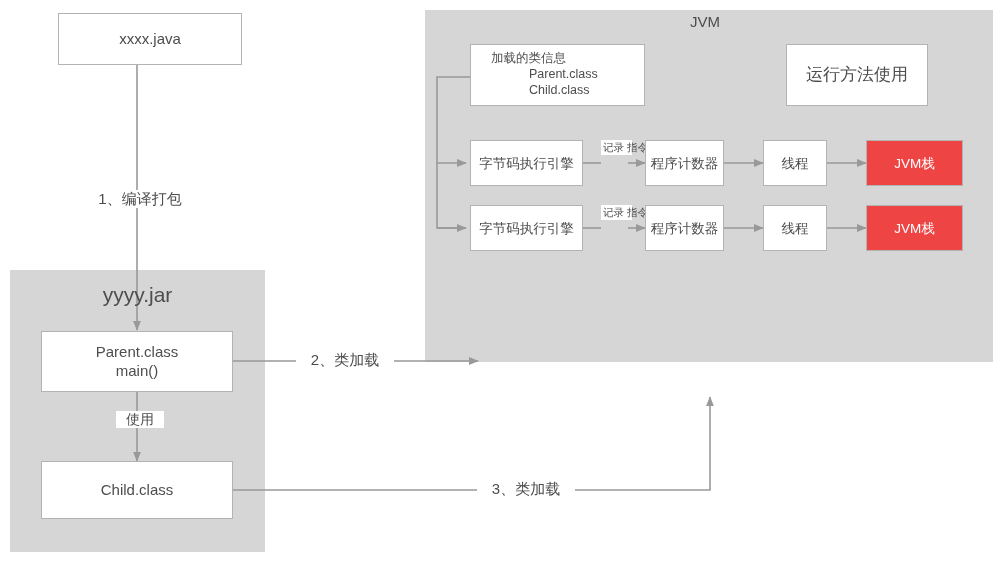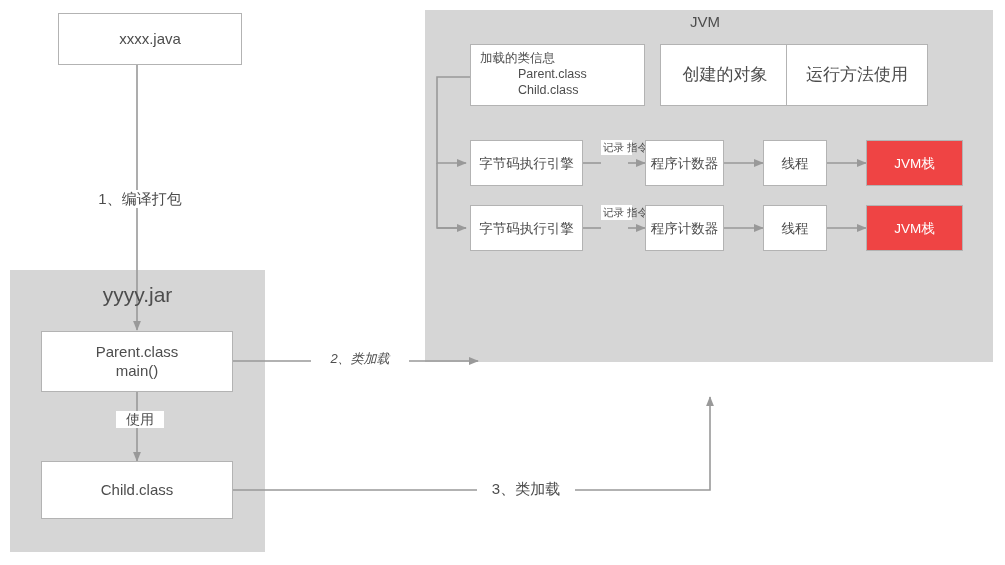--- a/index.html
+++ b/index.html
@@ -55,21 +55,21 @@
     background: #ef4444;
     border: 1px solid #b3b3b3;
     color: #ffffff;
   }
   .box .ln { display: block; white-space: nowrap; }
   
   .box.classinfo {
     align-items: flex-start;
     justify-content: center;
     text-align: left;
-    padding-left: 9px;
+    padding-left: 20px;
   }
   .box.classinfo .ln.indent { padding-left: 38px; }
   .edge-label {
     position: absolute;
     background: #ffffff;
     color: #4d4d4d;
     white-space: nowrap;
     text-align: center;
     line-height: 1.22;
     padding: 0 3px;
@@ -123,23 +123,20 @@
   </svg>
 
   <div class="panel-title" style="left:655px; top:13px; width:100px; font-size:15px;">JVM</div>
 
   <div class="box classinfo" style="left:470px; top:44px; width:175px; height:62px; font-size:12.5px;">
     <span class="ln">加载的类信息</span>
     <span class="ln indent">Parent.class</span>
     <span class="ln indent">Child.class</span>
   </div>
 
-  <div class="box" style="left:660px; top:44px; width:130px; height:62px; font-size:17px;">
-    <span class="ln">创建的对象</span>
-  </div>
 
   <div class="box" style="left:786px; top:44px; width:142px; height:62px; font-size:17px;">
     <span class="ln">运行方法使用</span>
   </div>
 
   <div class="box" style="left:470px; top:140px; width:113px; height:46px; font-size:13.5px;">
     <span class="ln">字节码执行引擎</span>
   </div>
   <div class="edge-label stack" style="left:601px; top:140px; width:27px; font-size:10.5px;">
     <span class="ln">记录</span>
@@ -187,17 +184,17 @@
     <span class="ln">Parent.class</span>
     <span class="ln">main()</span>
   </div>
 
   <div class="edge-label" style="left:116px; top:411px; width:42px; font-size:14px;">使用</div>
 
   <div class="box" style="left:41px; top:461px; width:192px; height:58px; font-size:15px;">
     <span class="ln">Child.class</span>
   </div>
 
-  <div class="edge-label" style="left:311px; top:351px; width:92px; font-size:13px;font-style:italic;">2、类加载</div>
+  <div class="edge-label" style="left:296px; top:351px; width:92px; font-size:15px;">2、类加载</div>
 
   <div class="edge-label" style="left:477px; top:480px; width:92px; font-size:15px;">3、类加载</div>
 
 </div>
 
 </body></html>

